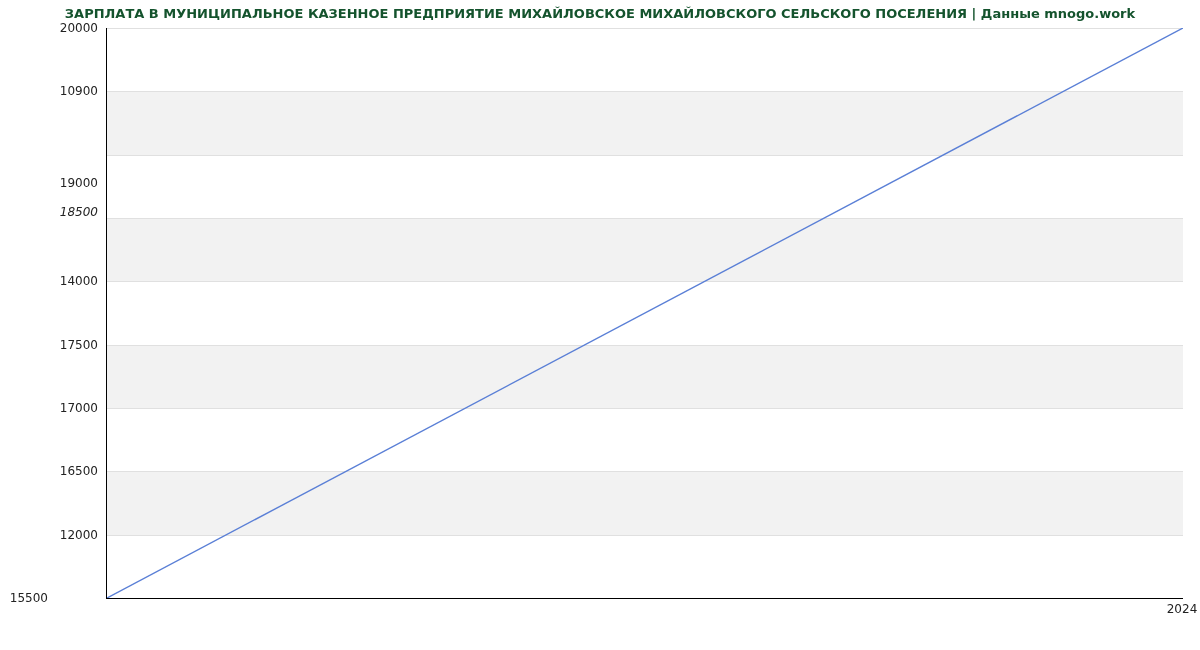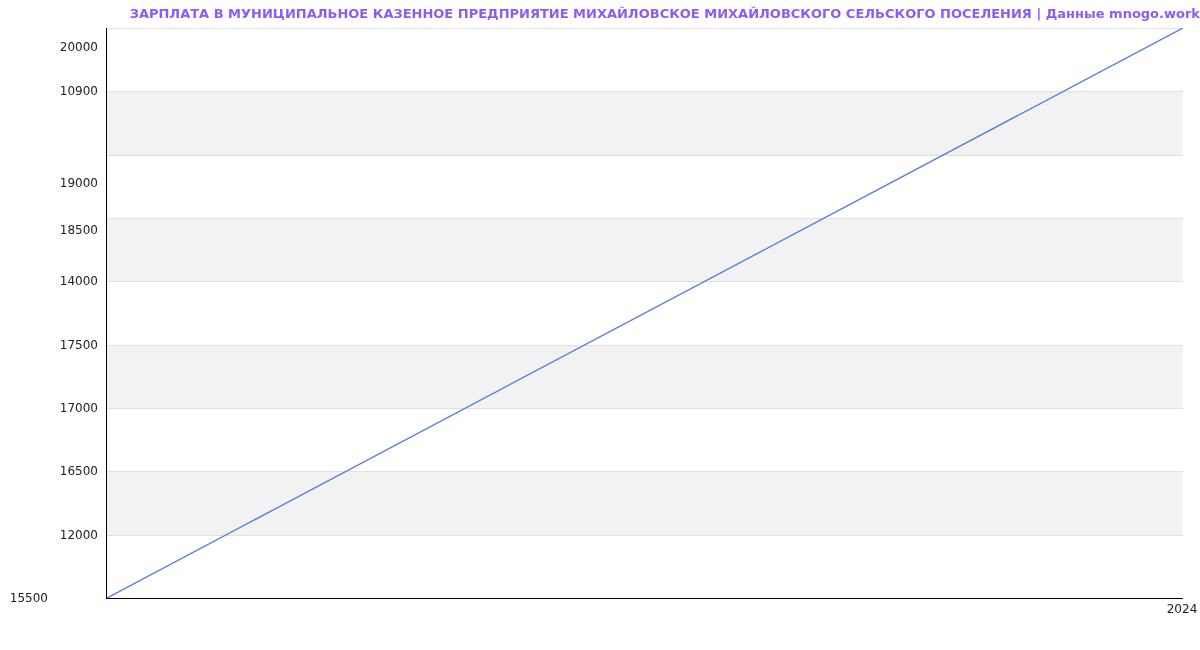--- a/index.html
+++ b/index.html
@@ -15,24 +15,24 @@
   .chart {
     position: relative;
     width: 1200px;
     height: 650px;
   }
   .title {
     position: absolute;
     top: 6px;
     left: 0;
     width: 100%;
-    text-align: right;
+    text-align: center;
     font-weight: bold;
     font-size: 13px;
-    color: #8b5cf6;
+    color: #14532d;
   }
   .plot {
     position: absolute;
     left: 106px;
     top: 28px;
     width: 1076px;
     height: 570px;
     border-left: 1px solid #000;
     border-bottom: 1px solid #000;
     overflow: hidden;
@@ -98,19 +98,19 @@
         <path d="M0,570 L1076,0" stroke="#5a7fd6" stroke-width="1.4" fill="none"></path>
       </svg>
     </div>
 
 <div class="ytick-label" style="top: 598px; right: 1152px;">15500</div>
     <div class="ytick-label" style="top: 534.667px; right: 1102px;">12000</div>
     <div class="ytick-label" style="top: 471.333px; right: 1102px;">16500</div>
     <div class="ytick-label" style="top: 408px; right: 1102px;">17000</div>
     <div class="ytick-label" style="top: 344.667px; right: 1102px;">17500</div>
     <div class="ytick-label" style="top: 281.333px; right: 1102px;">14000</div>
-    <div class="ytick-label" style="top: 230px; right: 1102px;">18500</div>
+    <div class="ytick-label" style="top: 212px; right: 1102px; font-style: italic;">18500</div>
     <div class="ytick-label" style="top: 154.667px; right: 1102px; margin-top: 28px;">19000</div>
     <div class="ytick-label" style="top: 91.3333px; right: 1102px;">10900</div>
-    <div class="ytick-label" style="top: 28px; right: 1102px; margin-top: 19px;">20000</div>
+    <div class="ytick-label" style="top: 28px; right: 1102px;">20000</div>
     <div class="xtick-label" style="left: 106px; margin-top: 48px;">2022</div>
     <div class="xtick-label" style="left: 1182px;">2024</div>
   </div>
 
 </body></html>

